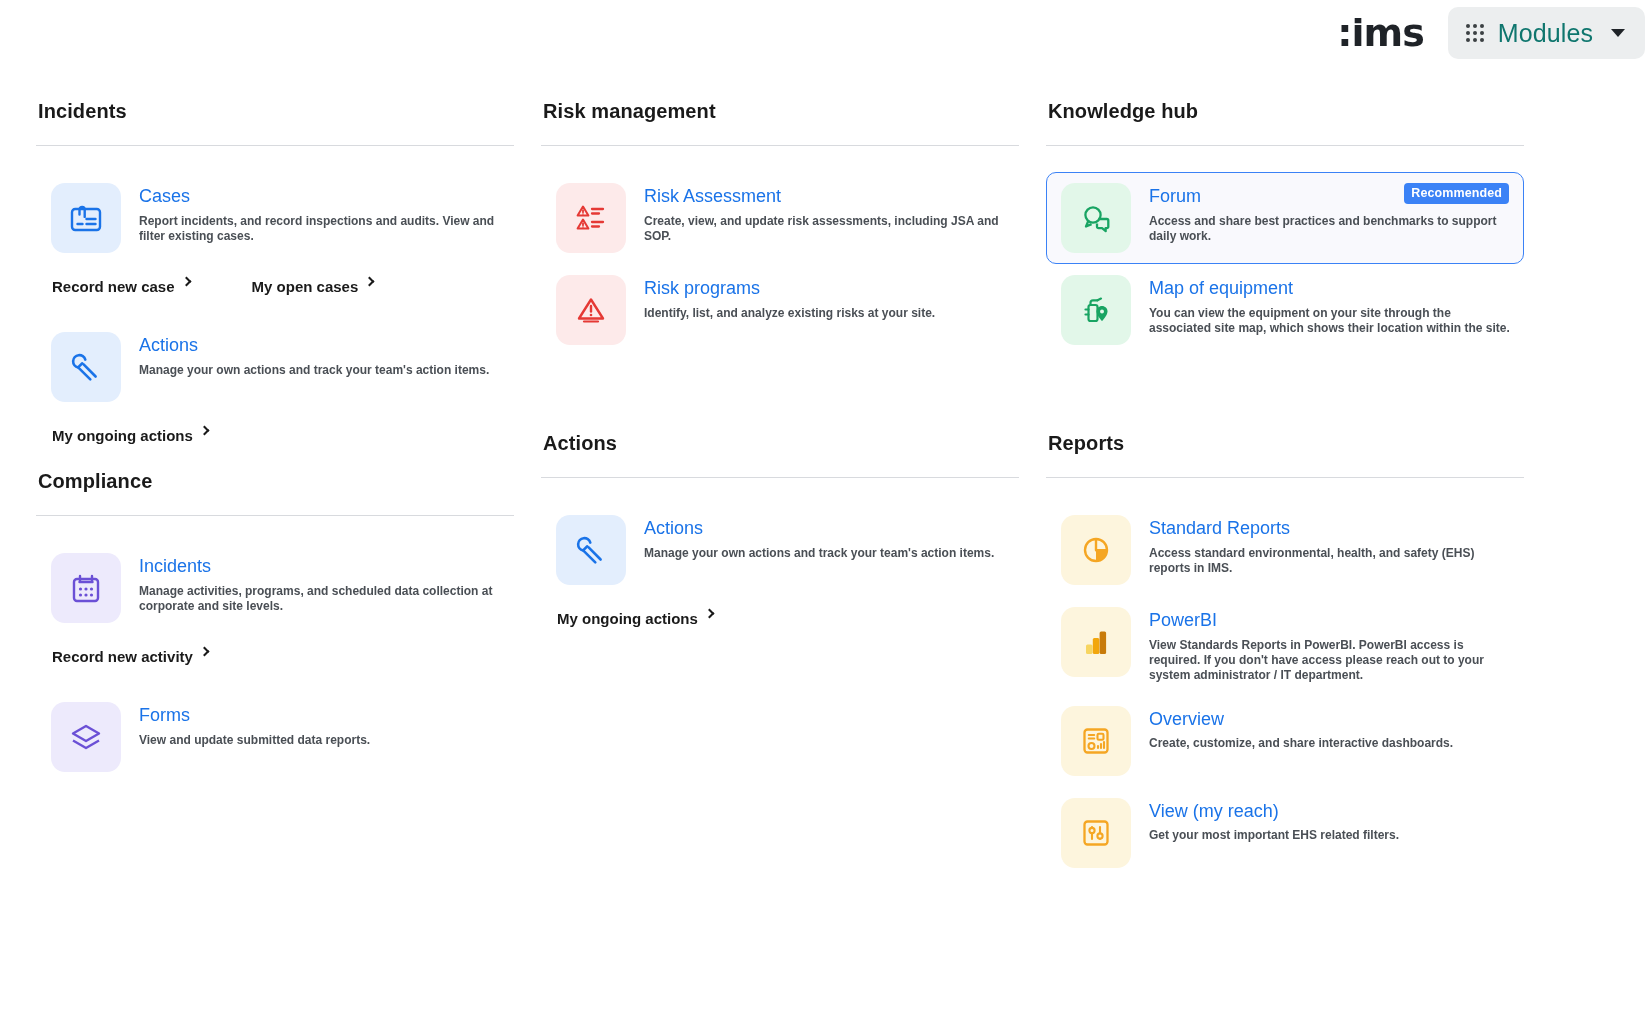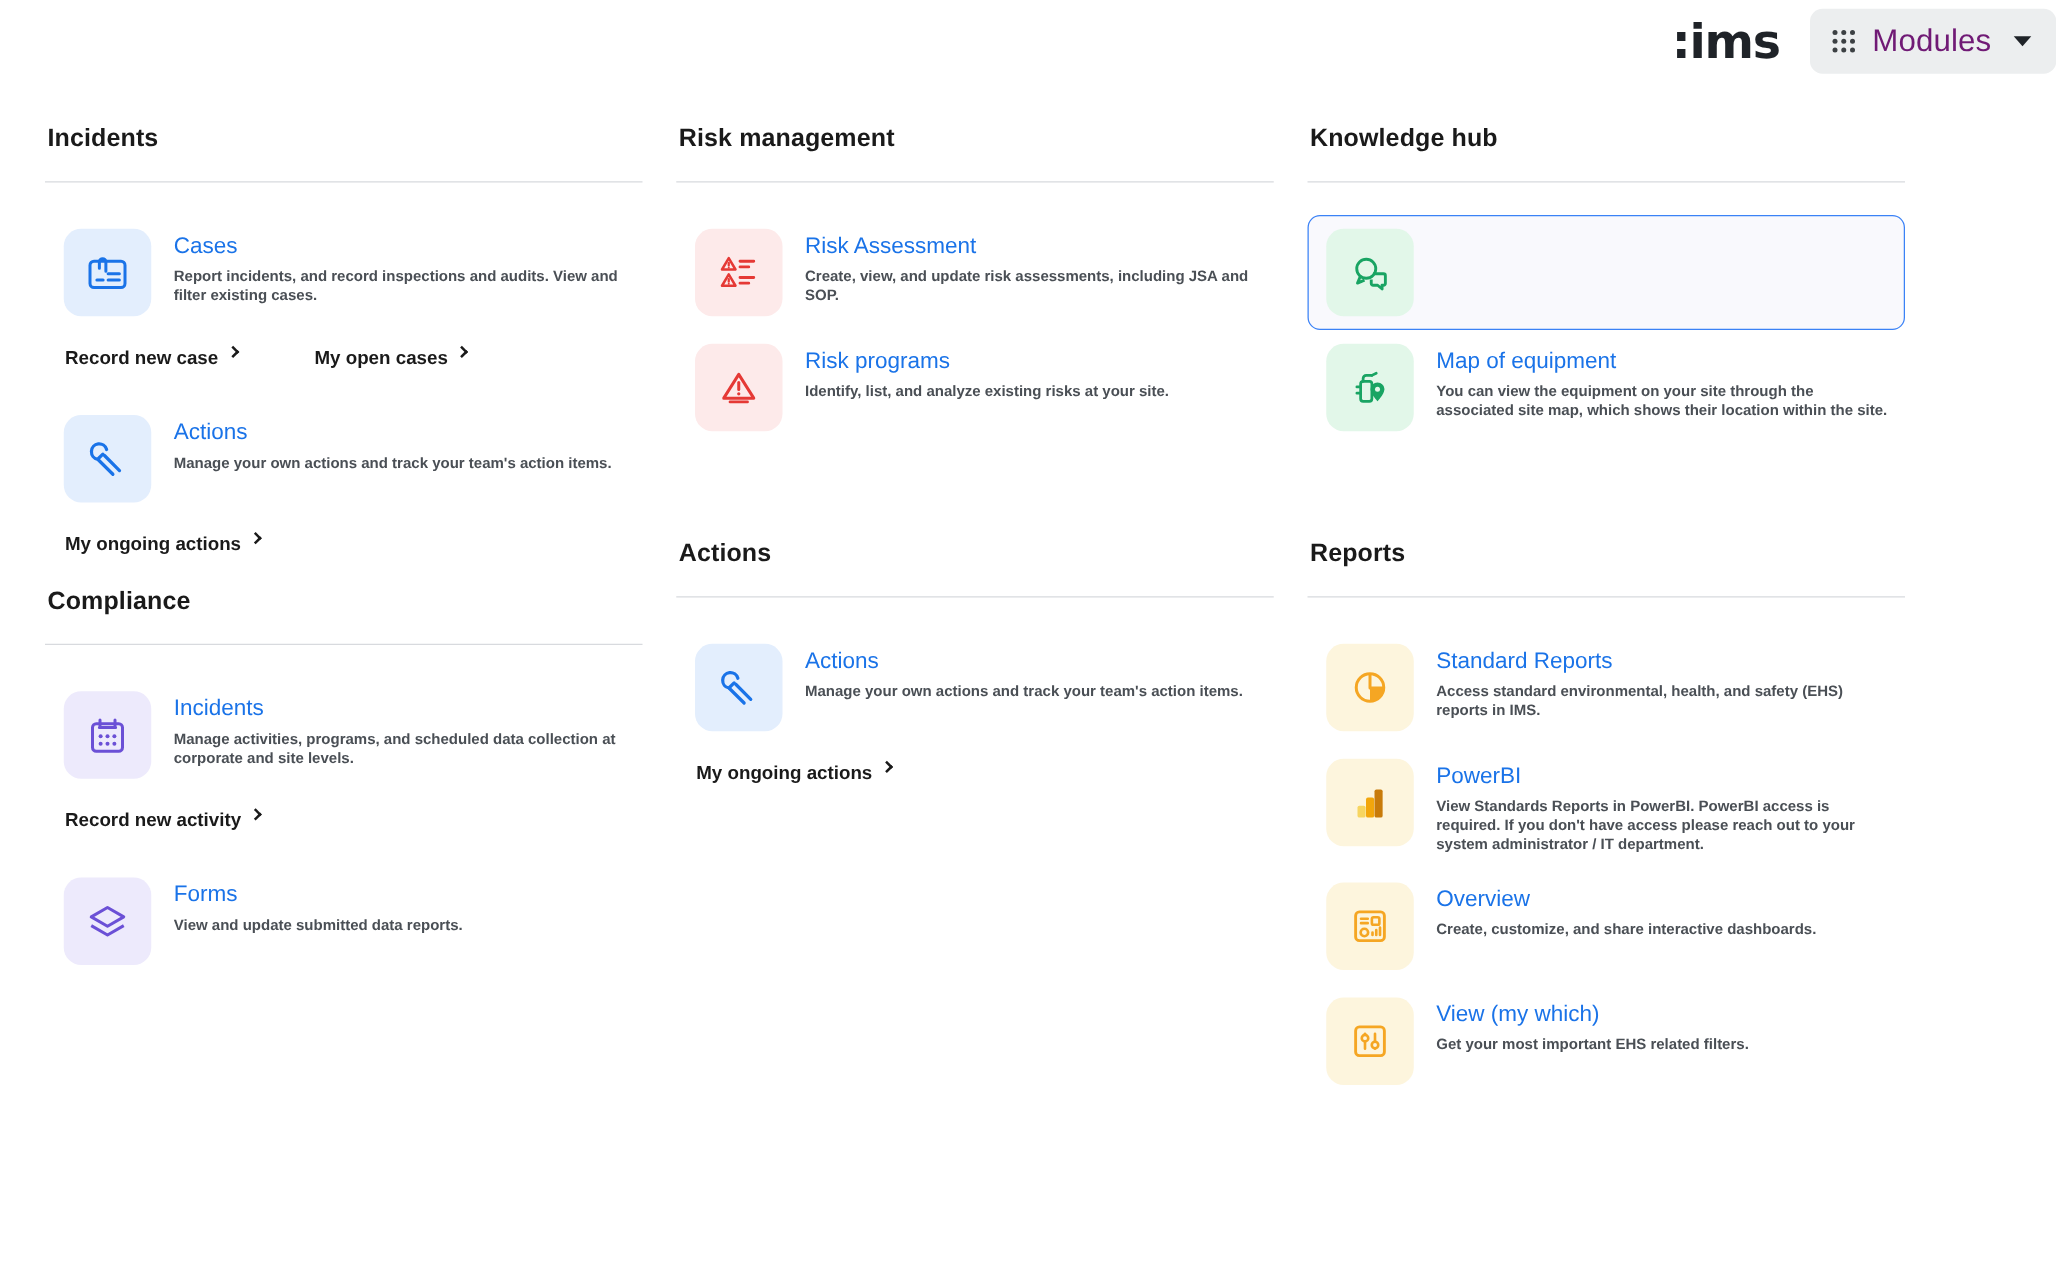--- a/index.html
+++ b/index.html
@@ -46,21 +46,21 @@
     grid-template-columns: repeat(3, 4px);
     grid-template-rows: repeat(3, 4px);
     gap: 3px;
   }
   .grid-icon i {
     width: 4px; height: 4px; border-radius: 50%;
     background: #3c4043; display: block;
   }
   .modules-label {
     font-size: 25px;
-    color: #701a75;
+    color: #0f766e;
     font-weight: 400;
     letter-spacing: .1px;
   }
   .caret {
     width: 0; height: 0;
     border-left: 7px solid transparent;
     border-right: 7px solid transparent;
     border-top: 8px solid #1f2328;
     margin-left: 4px;
   }
@@ -375,20 +375,25 @@
       <hr class="section-rule">
 
       <div class="mod-row highlight">
         <div class="mod-icon tile-green">
           <svg width="40" height="40" viewBox="0 0 40 40" fill="none">
             <circle cx="17" cy="17" r="7.6" stroke="#19a463" stroke-width="2.3"></circle>
             <path d="M12.2 23.2 10 28.5l5.6-2.4" stroke="#19a463" stroke-width="2.3" stroke-linejoin="round"></path>
             <path d="M22.5 21h8.3a1.5 1.5 0 0 1 1.5 1.5v6.2a1.5 1.5 0 0 1-1.5 1.5h-1.2l.1 3-3.6-3h-3.6a1.5 1.5 0 0 1-1.5-1.5v-3.1" stroke="#19a463" stroke-width="2.3" stroke-linejoin="round"></path>
           </svg>
         </div>
+        <div class="mod-body">
+          <a class="mod-title">Forum</a>
+          <span class="badge">Recommended</span>
+          <p class="mod-desc">Access and share best practices and benchmarks to support daily work.</p>
+        </div>
       </div>
 
       <div class="mod-row">
         <div class="mod-icon tile-green">
           <svg width="40" height="40" viewBox="0 0 40 40" fill="none">
             <rect x="12.5" y="15" width="9" height="16" rx="2" stroke="#19a463" stroke-width="2.2"></rect>
             <path d="M14.5 15v-2.2a2.5 2.5 0 0 1 2.5-2.5h4.5" stroke="#19a463" stroke-width="2.2" stroke-linecap="round"></path>
             <path d="M21.5 10.3 25 8.6" stroke="#19a463" stroke-width="2.2" stroke-linecap="round"></path>
             <path d="M9.5 19.5h3M9.5 24.5h3" stroke="#19a463" stroke-width="2.2" stroke-linecap="round"></path>
             <path d="M26 16c3 0 5.5 2.4 5.5 5.4 0 3.9-5.5 9.6-5.5 9.6s-5.5-5.7-5.5-9.6c0-3 2.5-5.4 5.5-5.4Z" fill="#19a463"></path>
@@ -455,19 +460,19 @@
       <div class="mod-row">
         <div class="mod-icon tile-yellow">
           <svg width="40" height="40" viewBox="0 0 40 40" fill="none">
             <rect x="8.5" y="8.5" width="23" height="23" rx="3" stroke="#f5a623" stroke-width="2.3"></rect>
             <path d="M16 14v12M24 14v12" stroke="#f5a623" stroke-width="2.1" stroke-linecap="round"></path>
             <circle cx="16" cy="17.5" r="2.6" stroke="#f5a623" stroke-width="2.1" fill="#fdf5dd"></circle>
             <circle cx="24" cy="23" r="2.6" stroke="#f5a623" stroke-width="2.1" fill="#fdf5dd"></circle>
           </svg>
         </div>
         <div class="mod-body">
-          <a class="mod-title">View (my which)</a>
+          <a class="mod-title">View (my reach)</a>
           <p class="mod-desc">Get your most important EHS related filters.</p>
         </div>
       </div>
     </div>
   </div>
 </div>
 
 </body></html>

